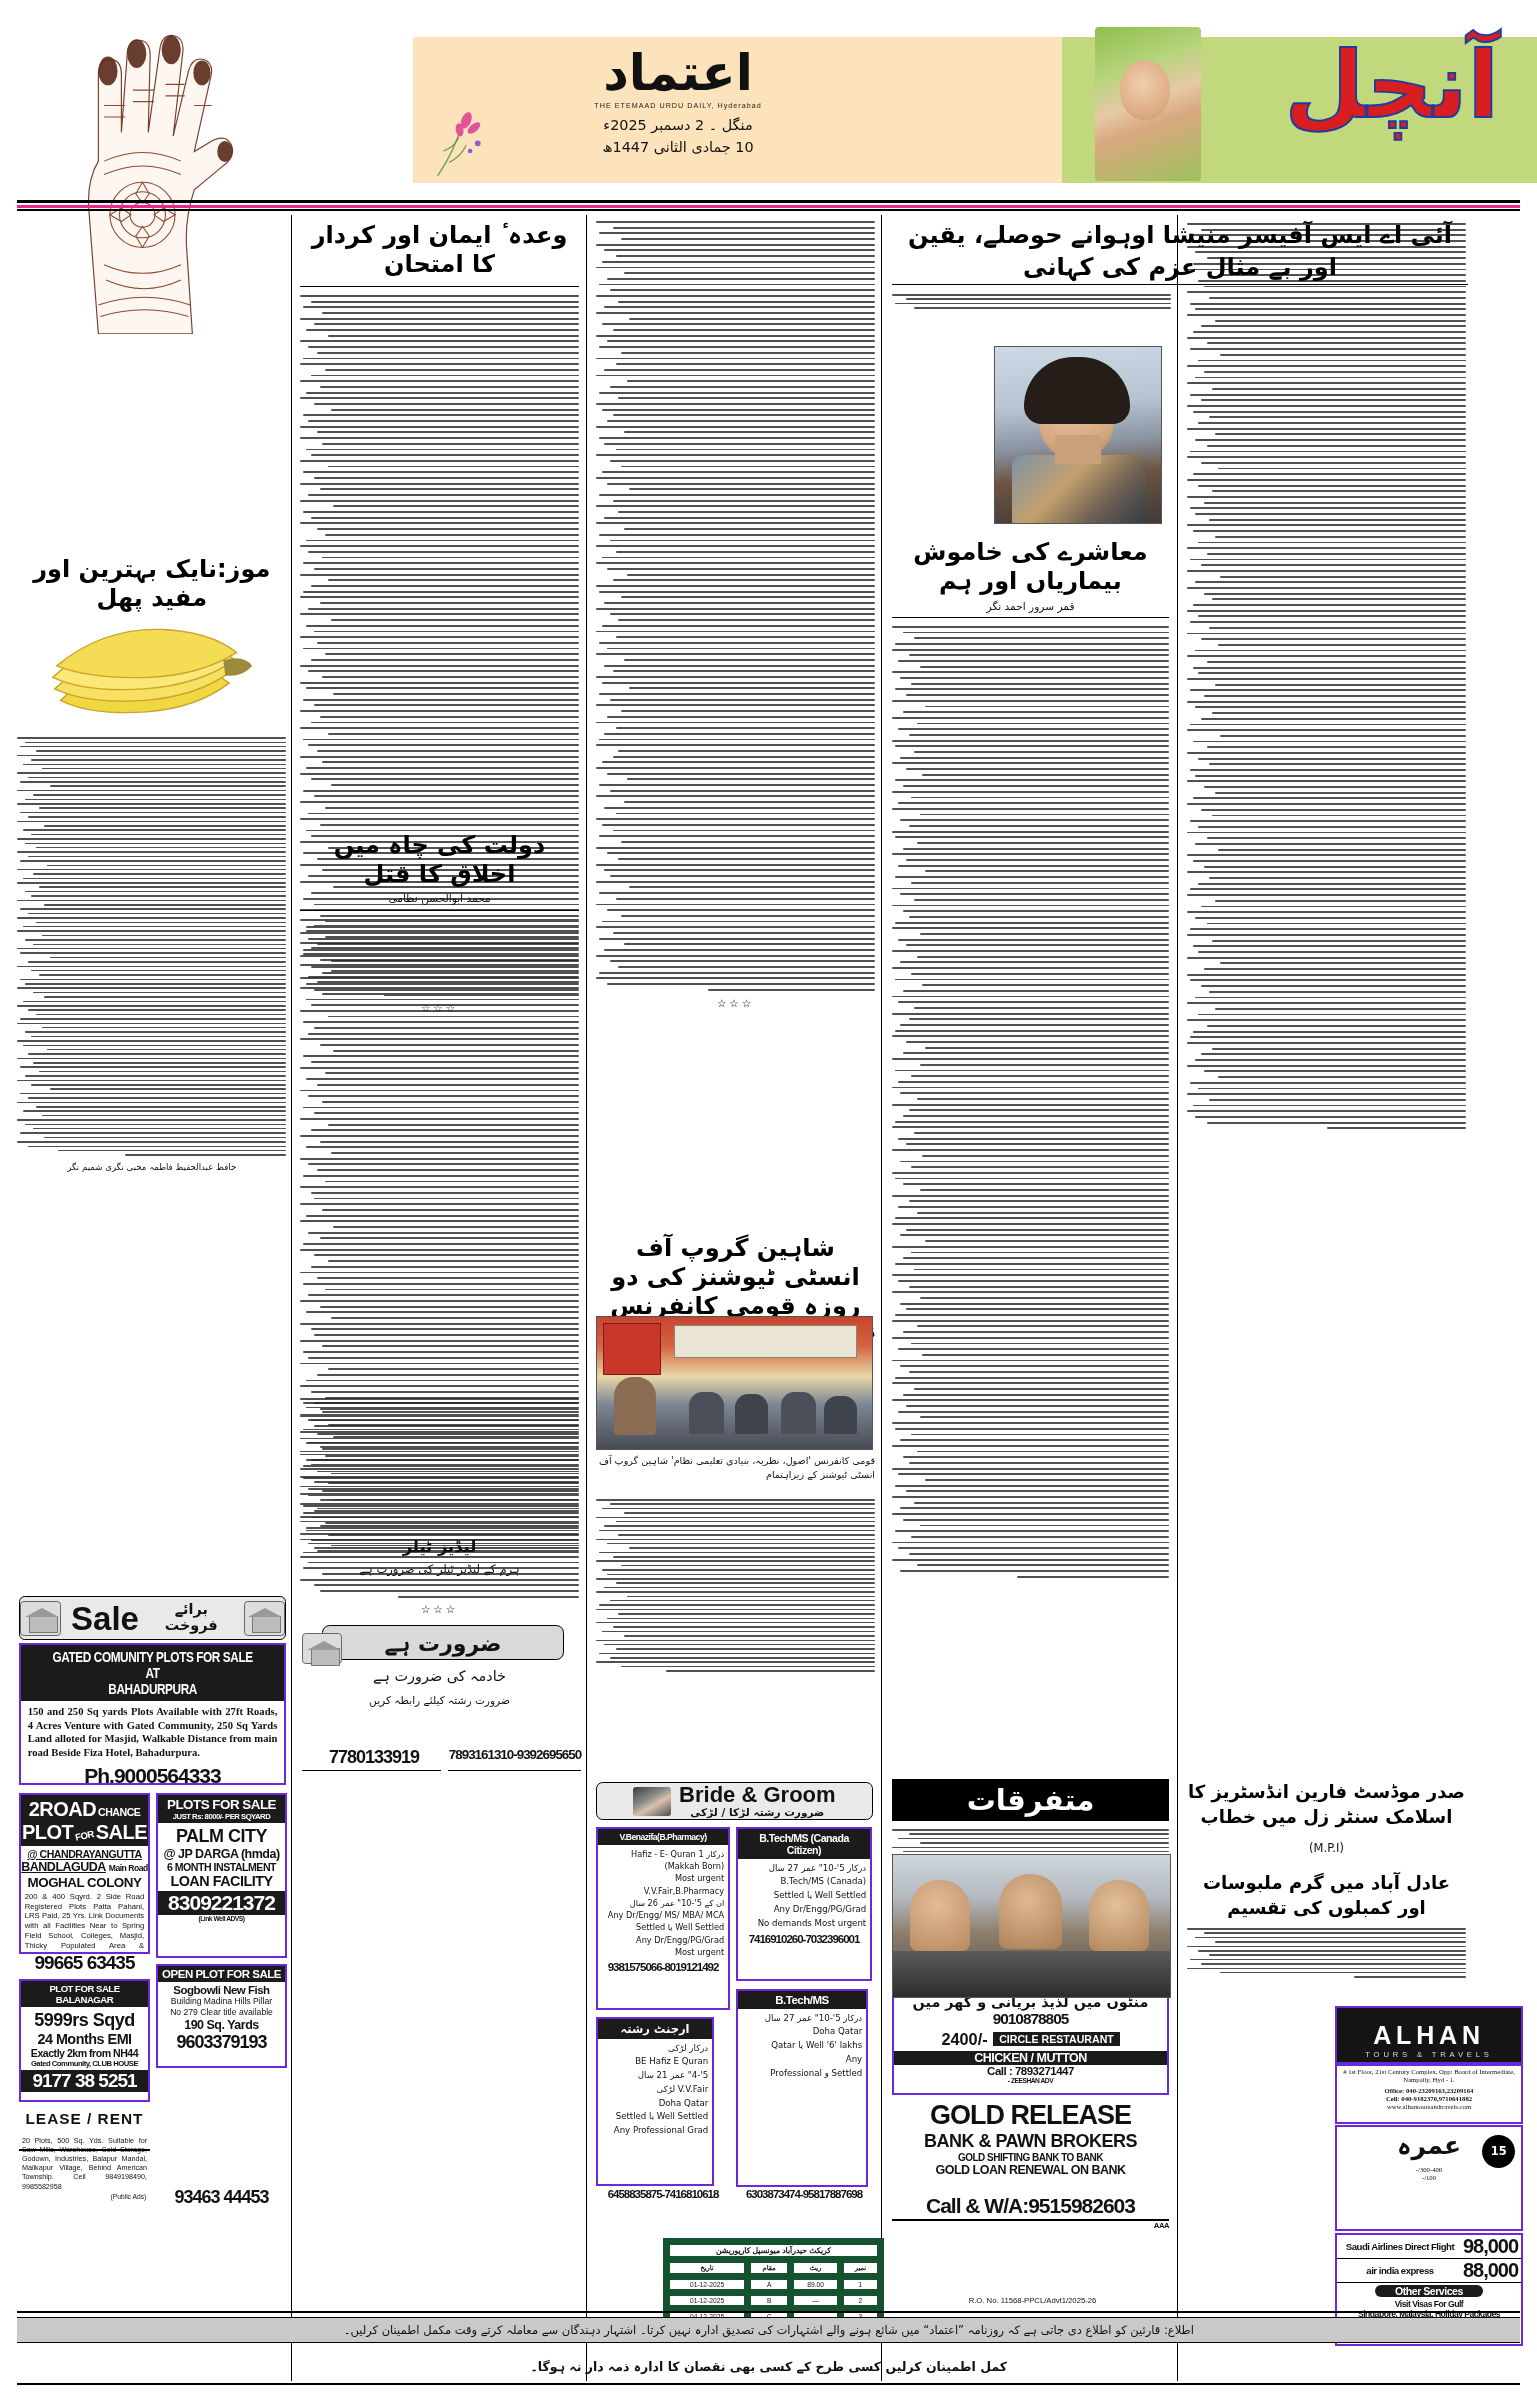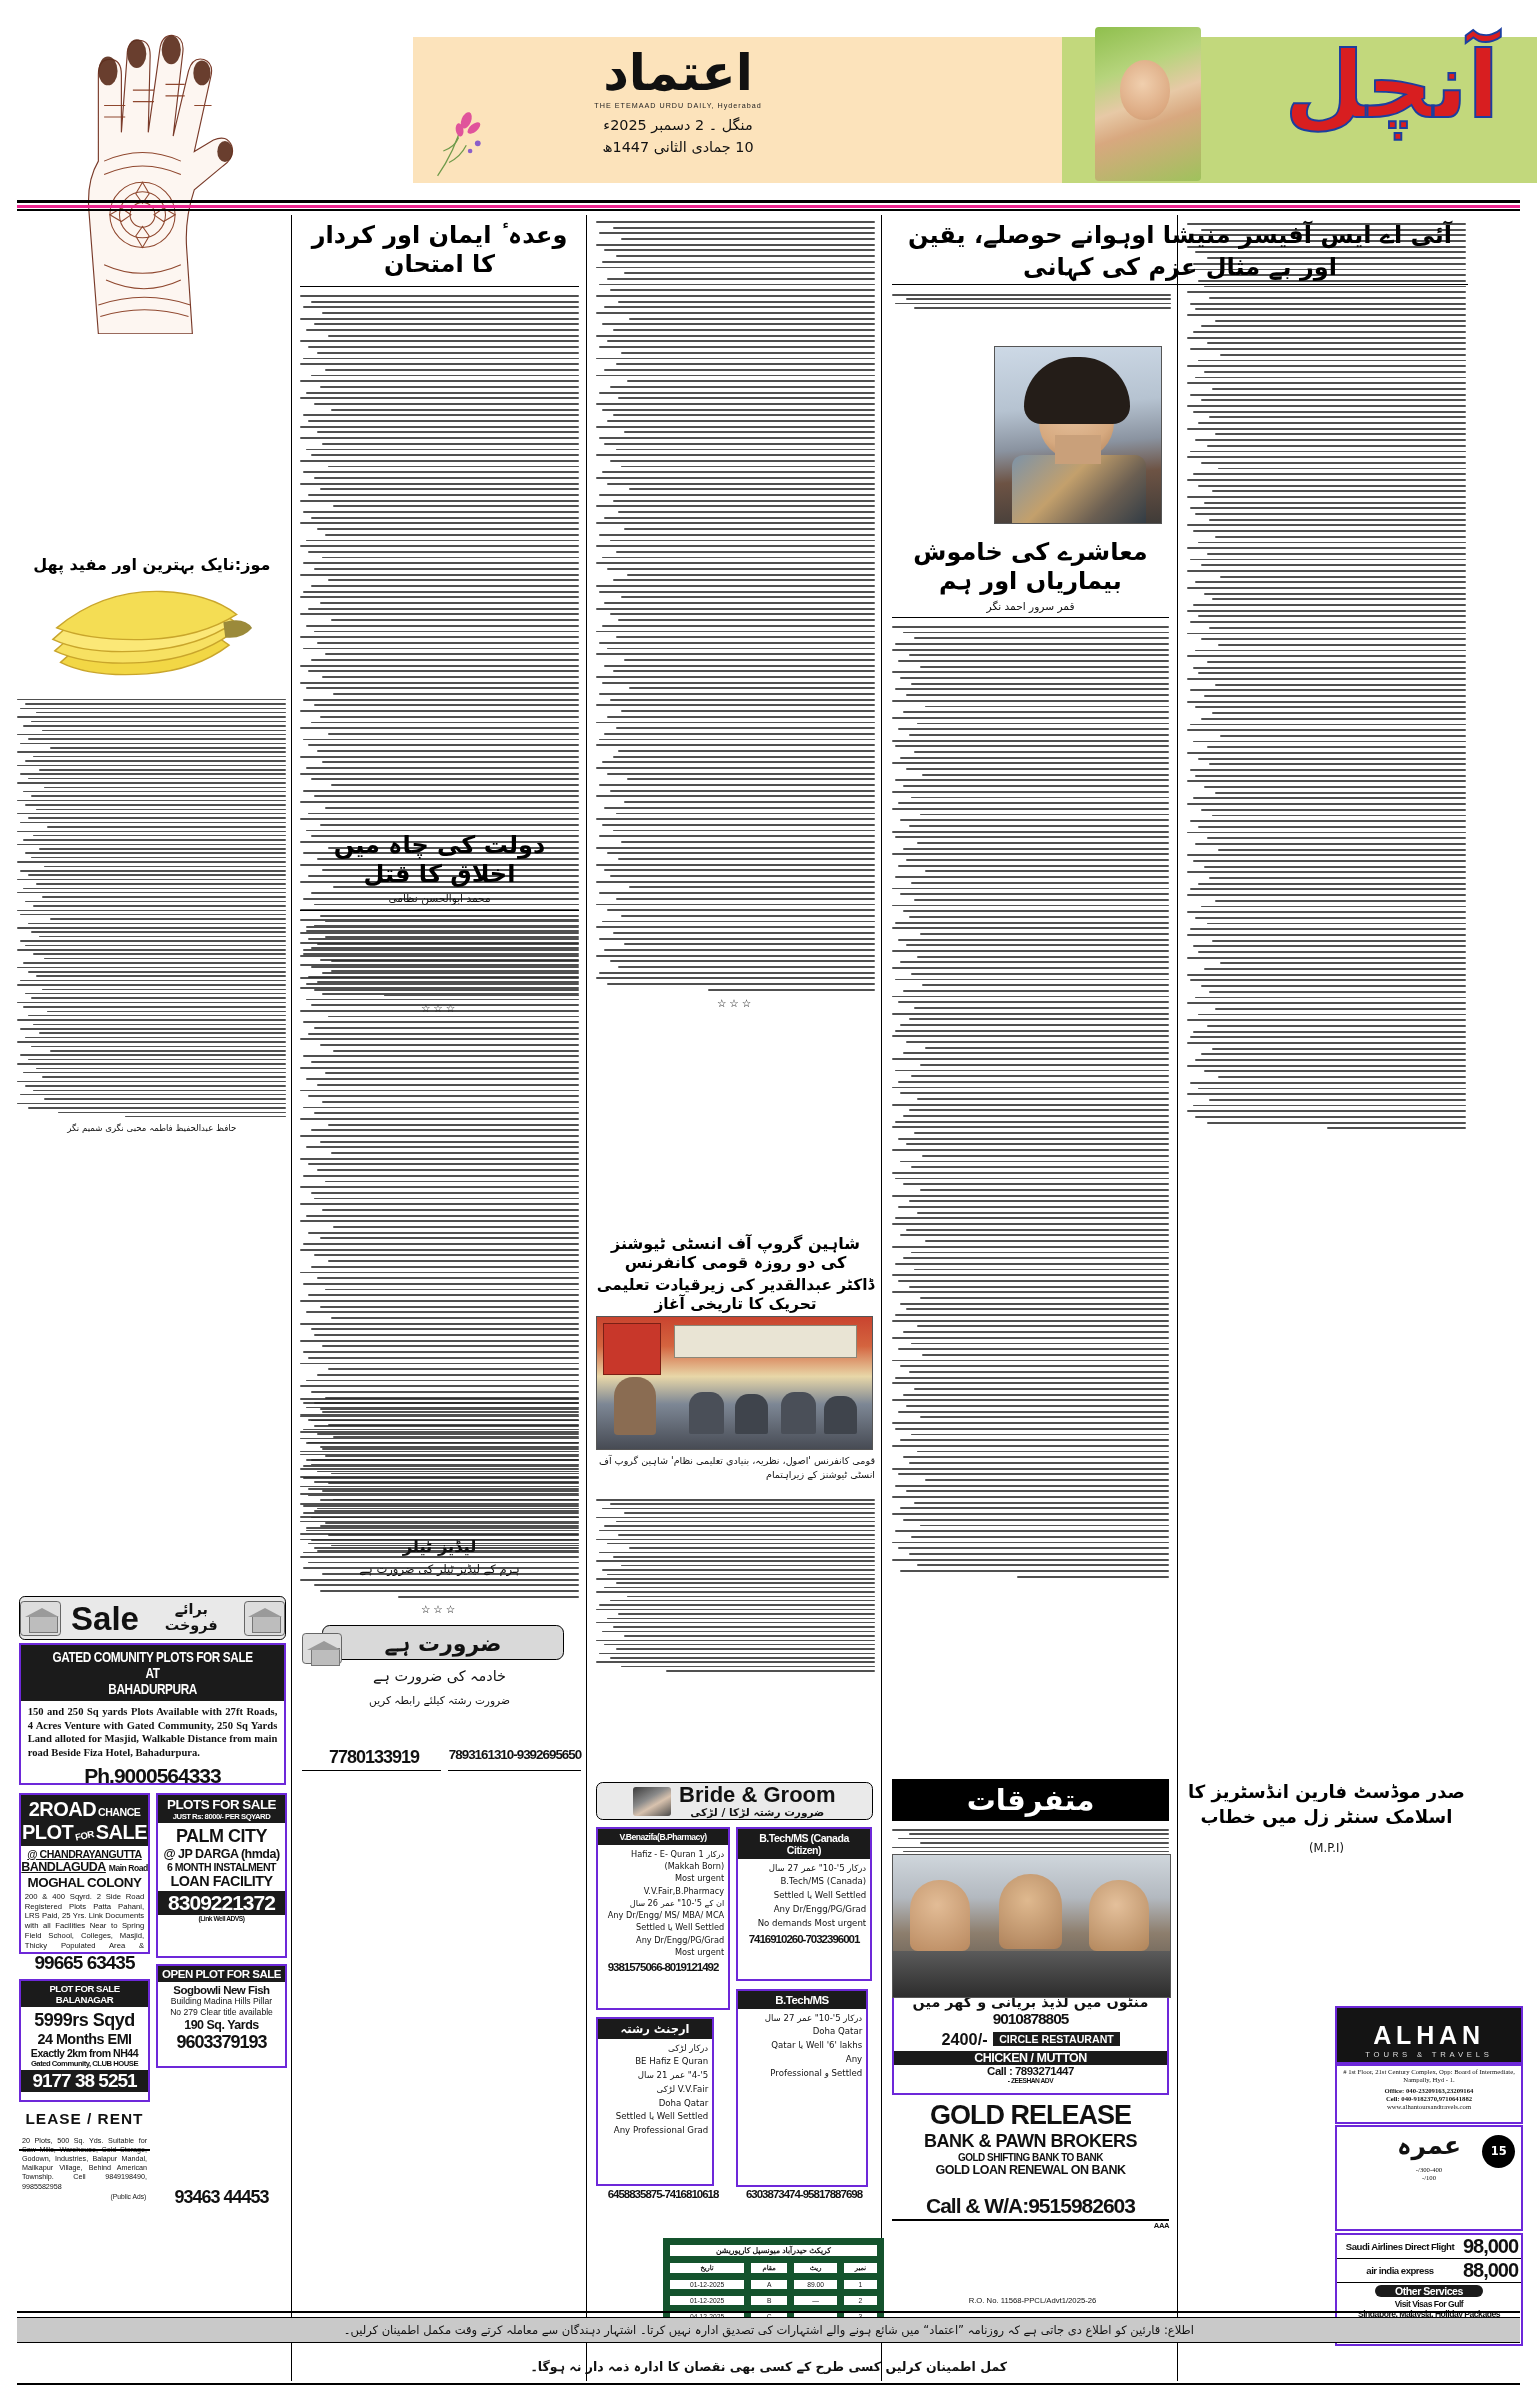--- a/index.html
+++ b/index.html
@@ -83,21 +83,21 @@
   
   .col { position:absolute; }
   .vline { position:absolute; width:1px; background:#000; }
   .hline { position:absolute; height:1px; background:#000; }
   .hline2 { position:absolute; height:1.9px; background:#000; }
 
   .secthead {
     direction:rtl; text-align:center; font-family:"DejaVu Sans", sans-serif;
     font-weight:bold; font-size:24px; color:#000; line-height:1.2;
   }
-  .secthead.sm { font-size:16px; }
+  .secthead.sm { font-size:24px; }
   .byline { direction:rtl; text-align:center; font-size:10.6px; font-family:"DejaVu Sans", sans-serif; }
   .stars { text-align:center; font-size:10.6px; letter-spacing:2.9px; color:#000; }
 
   
   .photo { background:#b9b9b9; border:1px solid #555; position:relative; overflow:hidden; }
   .photo.ips { background:linear-gradient(175deg,#cdd9e6 0%,#b6c3d1 34%,#8a93a0 55%,#6d5344 72%,#3f3b38 100%); }
   .photo.conf { background:linear-gradient(180deg,#c9442f 0%,#d4643f 22%,#e8d7a8 45%,#7d8795 66%,#474b54 100%); }
   .photo.men  { background:linear-gradient(180deg,#cfd6dc 0%,#b3b9c0 30%,#8d7e6d 55%,#4e4a46 100%); }
 
   
@@ -1462,20 +1462,37 @@
   <div class="hl" style="position:absolute;left:1187px;top:1779px;width:279px;font-size:18px;line-height:1.4">صدر موڈسٹ فارین انڈسٹریز کا اسلامک سنٹر زل میں خطاب</div>
   <div style="position:absolute;left:1187px;top:1841px;width:279px;text-align:center;direction:rtl;font-family:'DejaVu Sans',sans-serif;font-size:11.5px">(M.P.I)</div>
 
   <div class="photo men" style="position:absolute;left:892px;top:1854px;width:279px;height:144px;">
     <div style="position:absolute;left:17.3px;top:25px;width:60px;height:71px;border-radius:29px 29px 7.7px 7.7px;background:radial-gradient(circle at 45% 35%,#e2bc96,#b9895f);"></div>
     <div style="position:absolute;left:106px;top:19px;width:63px;height:75px;border-radius:31px 31px 7.7px 7.7px;background:radial-gradient(circle at 45% 35%,#dfb98f,#ab7e57);"></div>
     <div style="position:absolute;left:196px;top:25px;width:60px;height:71px;border-radius:29px 29px 7.7px 7.7px;background:radial-gradient(circle at 45% 35%,#e4c09b,#b08459);"></div>
     <div style="position:absolute;left:0;top:96px;width:279px;height:48px;background:linear-gradient(180deg,#5b5b5b,#2b2b2b);"></div>
   </div>
 
+  <div class="col" style="left:1187px;top:1870px;width:279px;">
+    <div class="hl" style="font-size:18px;line-height:1.4">عادل آباد میں گرم ملبوسات اور کمبلوں کی تقسیم</div>
+    <div class="ut fine" style="margin-top:7.7px">
+      <i style="width:100%"></i>
+        <i style="width:94%"></i>
+        <i style="width:97%"></i>
+        <i style="width:90%"></i>
+      <i style="width:100%"></i>
+        <i style="width:96%"></i>
+        <i style="width:92%"></i>
+        <i style="width:99%"></i>
+      <i style="width:95%"></i>
+        <i style="width:100%"></i>
+        <i style="width:88%"></i>
+        <i style="width:40%"></i>
+    </div>
+  </div>
 
   <div class="ad" style="left:1335px;top:2006px;width:188px;height:58px;background:#141414;">
     <div style="text-align:center;color:#fff;font-family:'Liberation Sans',sans-serif;font-weight:bold;font-size:25px;letter-spacing:4.8px;margin-top:13.4px">ALHAN</div>
     <div style="text-align:center;color:#ddd;font-family:'Liberation Sans',sans-serif;font-size:7.7px;letter-spacing:3.8px">TOURS &amp; TRAVELS</div>
   </div>
   <div class="ad" style="left:1335px;top:2064px;width:188px;height:60px;">
     <div class="tiny ctr" style="padding:1.9px 2.9px"># 1st Floor, 21st Century Complex, Opp: Board of Intermediate, Nampally, Hyd - 1.</div>
     <div class="tiny ctr" style="font-weight:bold">Office: 040-23209163,23209164</div>
     <div class="tiny ctr" style="font-weight:bold">Cell: 040-9182370,9710641882</div>
     <div class="tiny ctr">www.alhantoursandtravels.com</div>

